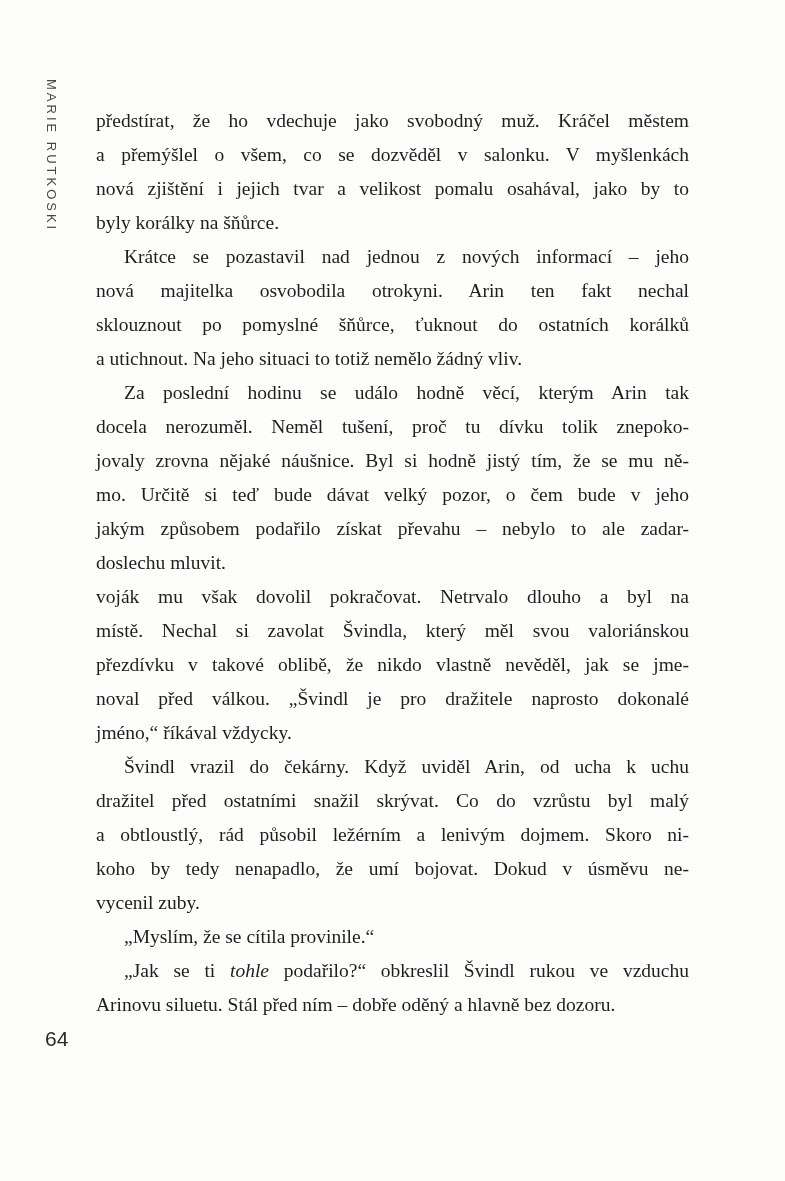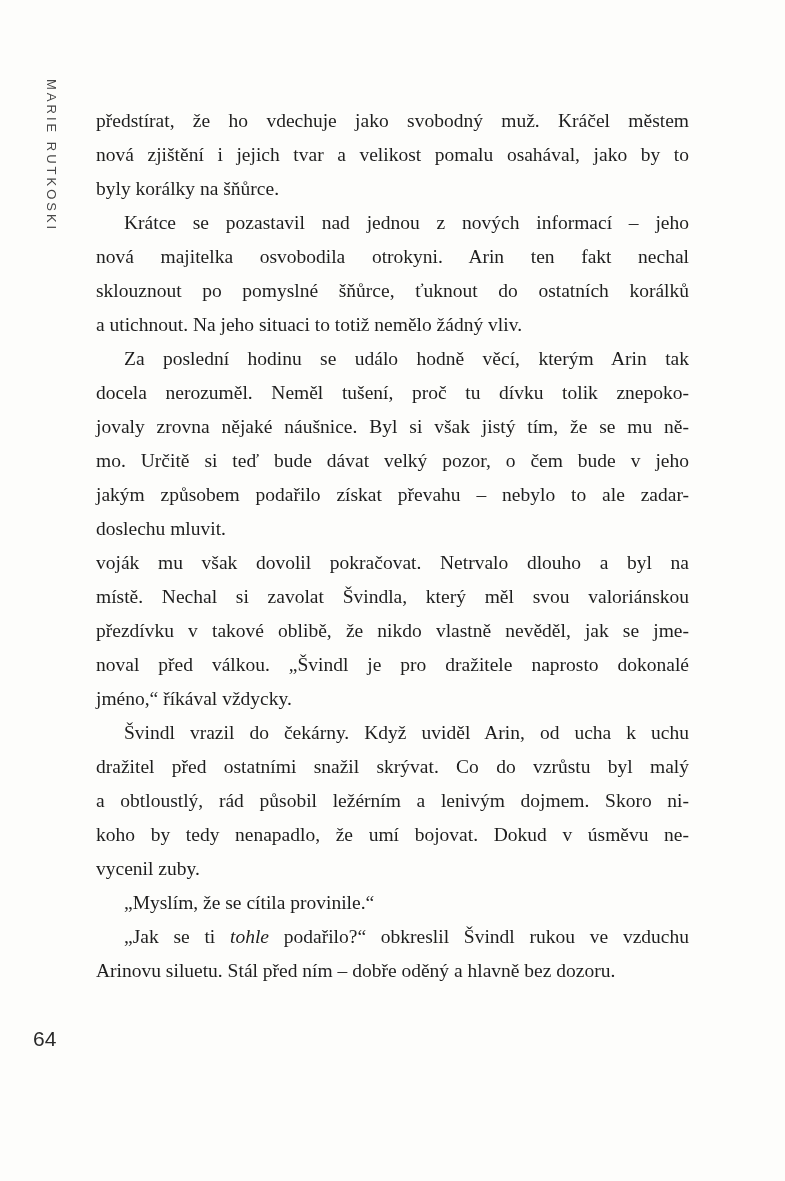--- a/index.html
+++ b/index.html
@@ -20,21 +20,21 @@
     position: absolute;
     left: 44px; top: 79px;
     writing-mode: vertical-rl;
     font-family: "Liberation Sans", sans-serif;
     font-size: 13px;
     letter-spacing: 3px;
     color: #474747;
   }
   .page-number {
     position: absolute;
-    left: 33px; top: 1027px;
+    left: 45px; top: 1027px;
     font-family: "Liberation Sans", sans-serif;
     font-size: 21px;
     color: #2a2a2a;
   }
   .text-block {
     position: absolute;
     left: 96px; top: 77px;
     width: 593px;
     margin-top: 27px;
   }
@@ -55,35 +55,36 @@
 <div class="page">
 
   <div class="margin-author">MARIE RUTKOSKI</div>
 
   <div class="page-number">64</div>
 
   <div class="text-block">
 
     <div class="paragraph">
       <div class="line">předstírat, že ho vdechuje jako svobodný muž. Kráčel městem</div>
+      <div class="line">a přemýšlel o všem, co se dozvěděl v salonku. V myšlenkách</div>
       <div class="line">nová zjištění i jejich tvar a velikost pomalu osahával, jako by to</div>
       <div class="line end">byly korálky na šňůrce.</div>
     </div>
 
     <div class="paragraph">
       <div class="line indent">Krátce se pozastavil nad jednou z nových informací – jeho</div>
       <div class="line">nová majitelka osvobodila otrokyni. Arin ten fakt nechal</div>
       <div class="line">sklouznout po pomyslné šňůrce, ťuknout do ostatních korálků</div>
       <div class="line end">a utichnout. Na jeho situaci to totiž nemělo žádný vliv.</div>
     </div>
 
     <div class="paragraph">
       <div class="line indent">Za poslední hodinu se událo hodně věcí, kterým Arin tak</div>
       <div class="line">docela nerozuměl. Neměl tušení, proč tu dívku tolik znepoko-</div>
-      <div class="line">jovaly zrovna nějaké náušnice. Byl si však jistý tím, že se mu ně-</div>
+      <div class="line">jovaly zrovna nějaké náušnice. Byl si hodně jistý tím, že se mu ně-</div>
       <div class="line">mo. Určitě si teď bude dávat velký pozor, o čem bude v jeho</div>
       <div class="line">jakým způsobem podařilo získat převahu – nebylo to ale zadar-</div>
       <div class="line end">doslechu mluvit.</div>
     </div>
 
     <div class="paragraph">
       <div class="line">voják mu však dovolil pokračovat. Netrvalo dlouho a byl na</div>
       <div class="line">místě. Nechal si zavolat Švindla, který měl svou valoriánskou</div>
       <div class="line">přezdívku v takové oblibě, že nikdo vlastně nevěděl, jak se jme-</div>
       <div class="line">noval před válkou. „Švindl je pro dražitele naprosto dokonalé</div>

